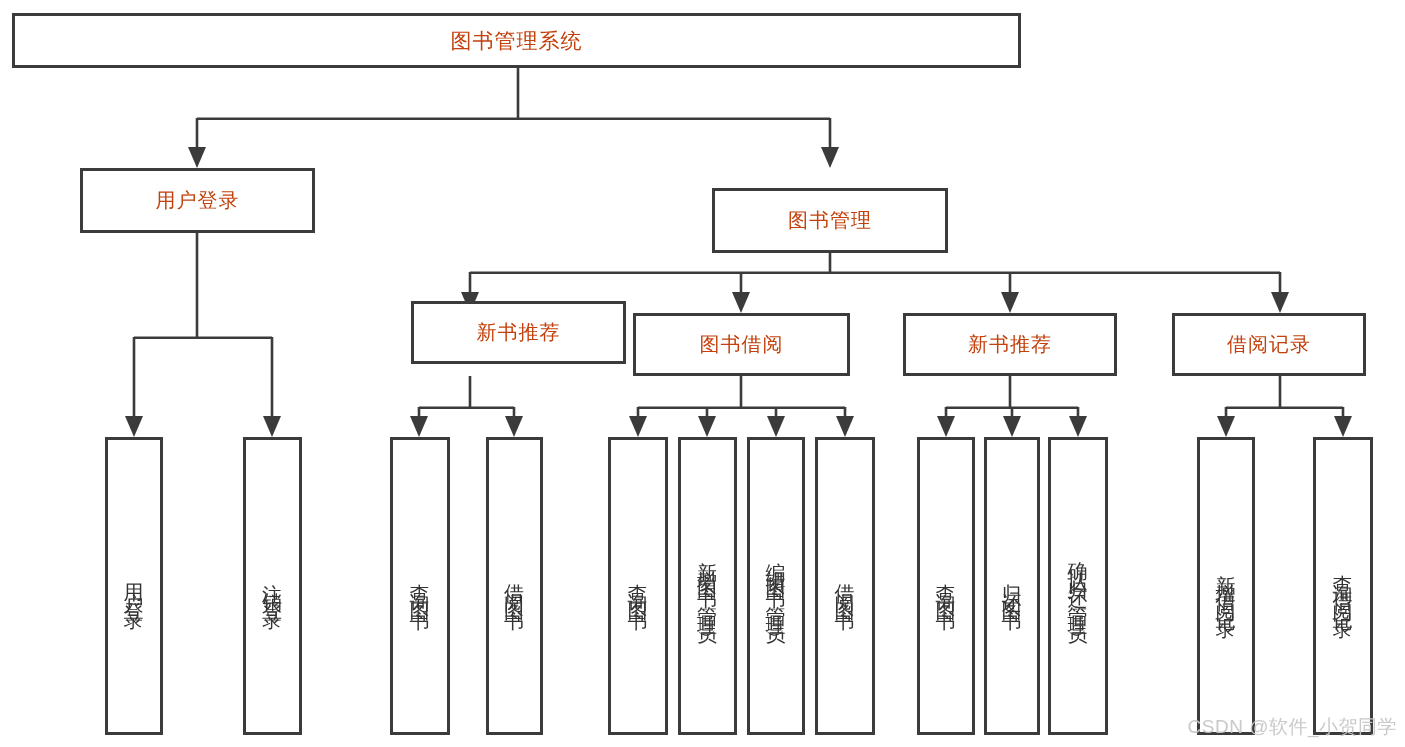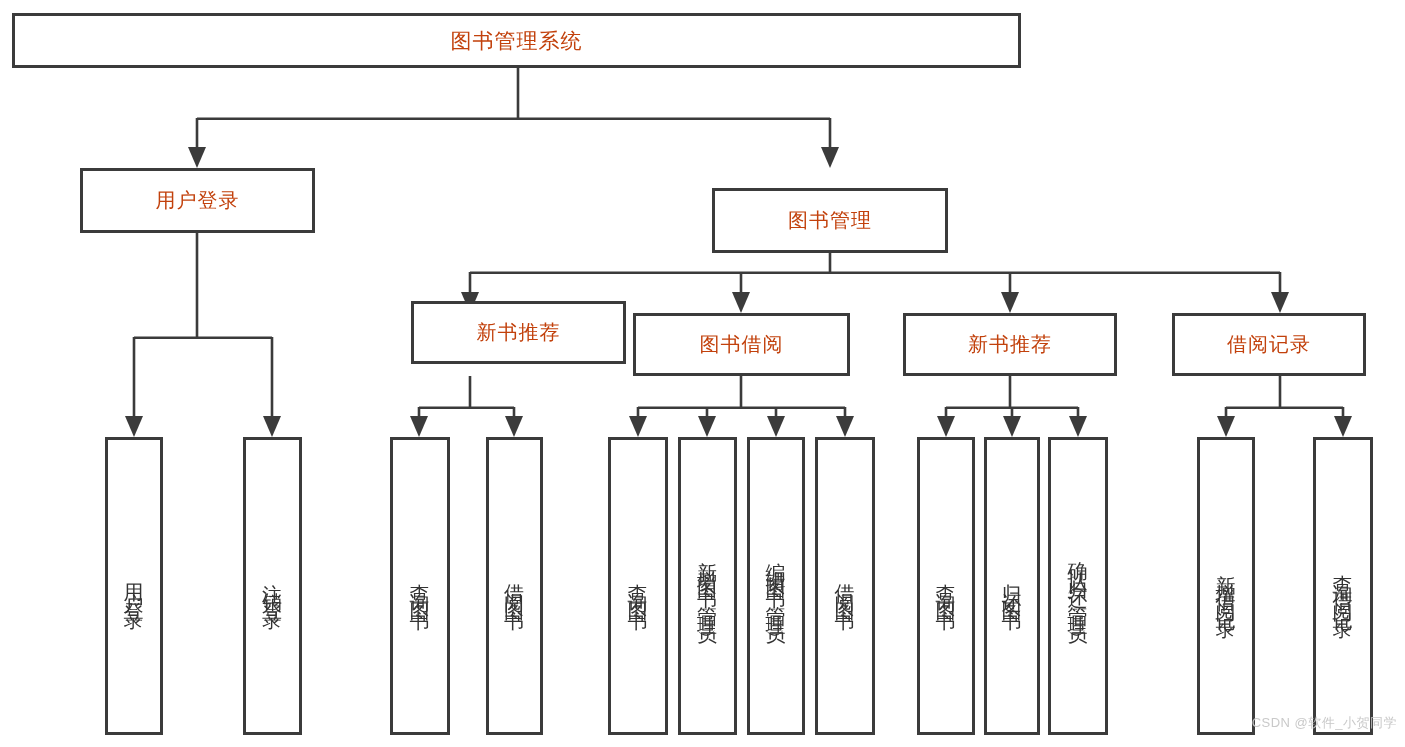--- a/index.html
+++ b/index.html
@@ -67,21 +67,21 @@
   .leaf-9  { left: 917px;  width: 58px; }
   .leaf-10 { left: 984px;  width: 56px; }
   .leaf-11 { left: 1048px; width: 60px; }
   .leaf-12 { left: 1197px; width: 58px; }
   .leaf-13 { left: 1313px; width: 60px; }
 
   .watermark {
     position: absolute;
     top: 714px;
     right: 8px;
-    font-size: 13px;
+    font-size: 19px;
     letter-spacing: 0.5px;
     color: rgba(198, 198, 198, 0.95);
     z-index: 5;
     white-space: nowrap;
   }
 </style>
 </head>
 <body>
 
 <div class="canvas">

